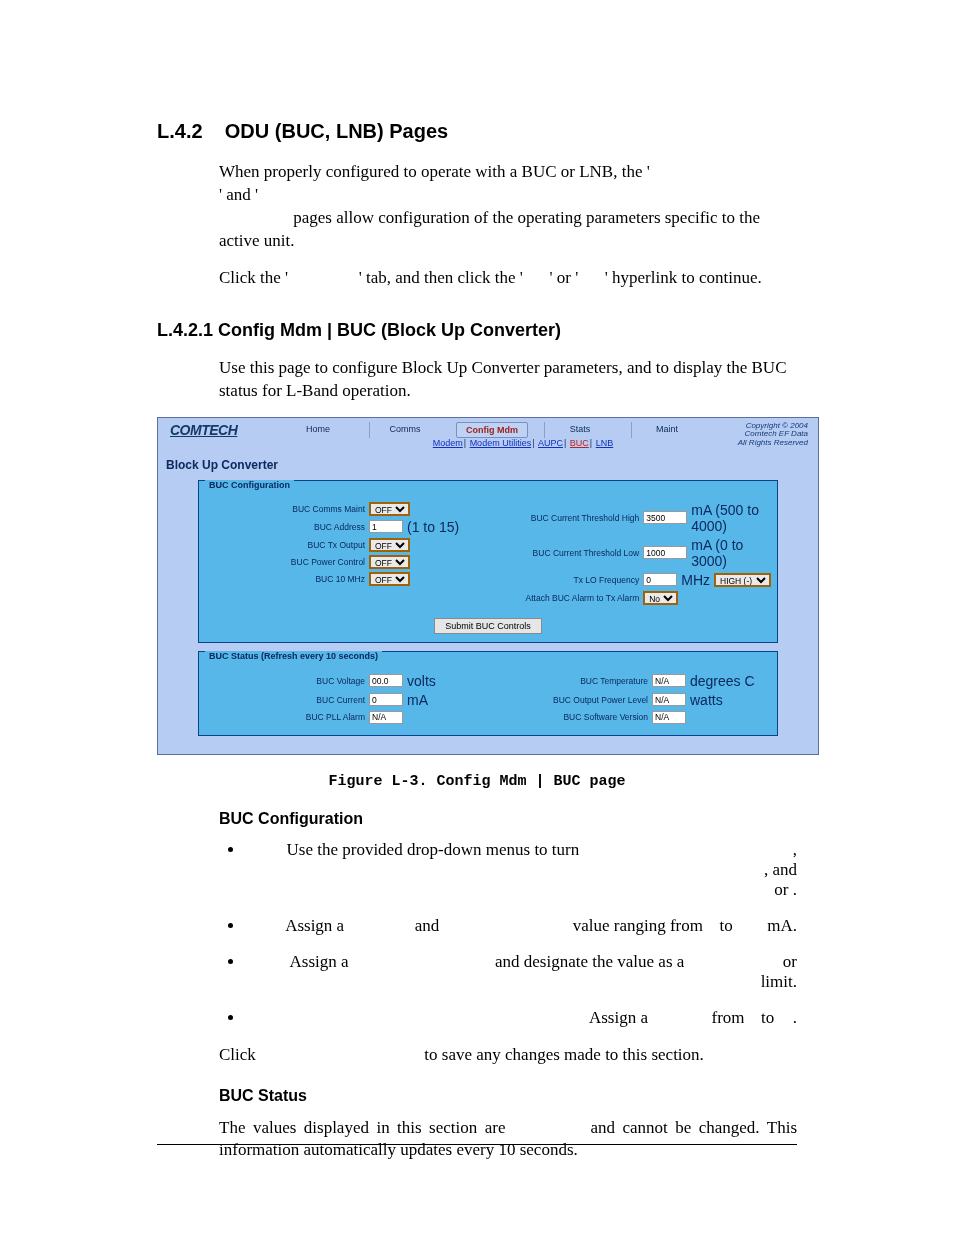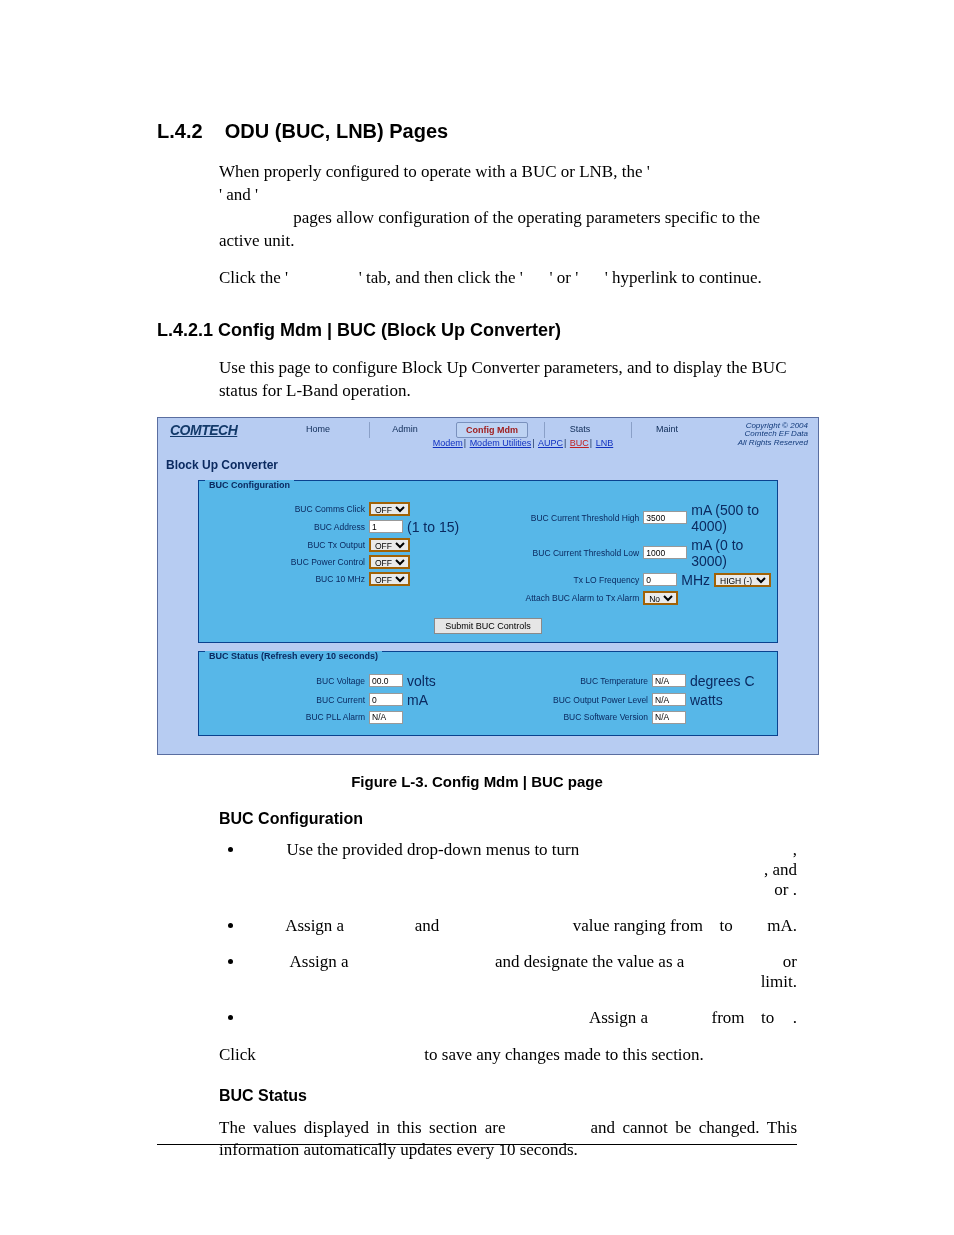--- a/index.html
+++ b/index.html
@@ -155,21 +155,21 @@
     font-size: 9px;
     background: #e6e6e6;
     border: 1px solid #8a8a8a;
     padding: 2px 10px;
     cursor: pointer;
   }
   .ro { background: #fff; border: 1px solid #aaa; }
 
   .figure-caption {
     text-align: center;
-    font-family: Liberation Sans, sans-serif;
+    font-family: Liberation Mono, monospace;
     font-weight: bold;
     font-size: 15px;
     margin: 18px 0 20px 0;
   }
   h4.para-head {
     font-family: Arial, Helvetica, sans-serif;
     font-weight: bold;
     font-size: 16px;
     margin: 20px 0 12px 62px;
   }
@@ -230,42 +230,42 @@
   <div class="shot">
     <div class="copyright">
       <div>Copyright © 2004</div>
       <div>Comtech EF Data</div>
       <div>All Rights Reserved</div>
     </div>
     <div class="header">
       <span class="logo">COMTECH</span>
       <div class="tabs">
         <span class="tab">Home</span>
-        <span class="tab">Admin</span>
+        <span class="tab">Comms</span>
         <span class="tab" data-active="true">Config Mdm</span>
         <span class="tab">Stats</span>
         <span class="tab">Maint</span>
         <span style="width:90px"></span>
       </div>
     </div>
     <div class="sublinks">
       <span>Modem</span>|
       <span>Modem Utilities</span>|
       <span>AUPC</span>|
       <span class="hot">BUC</span>|
       <span>LNB</span>
     </div>
     <div class="panel-title">Block Up Converter</div>
 
     <div class="fieldset">
       <div class="legend">BUC Configuration</div>
       <div class="cols">
         <div class="col">
           <div class="frow">
-            <span class="lbl">BUC Comms Click</span>
+            <span class="lbl">BUC Comms Maint</span>
             <span class="ctrl">
                 <select class="sel"><option>OFF</option></select>
               </span>
           </div>
           <div class="frow">
             <span class="lbl">BUC Address</span>
             <span class="ctrl">
               <input class="txt w30" value="1" style="">
               <span class="suffix">(1 to 15)</span>
             </span>

